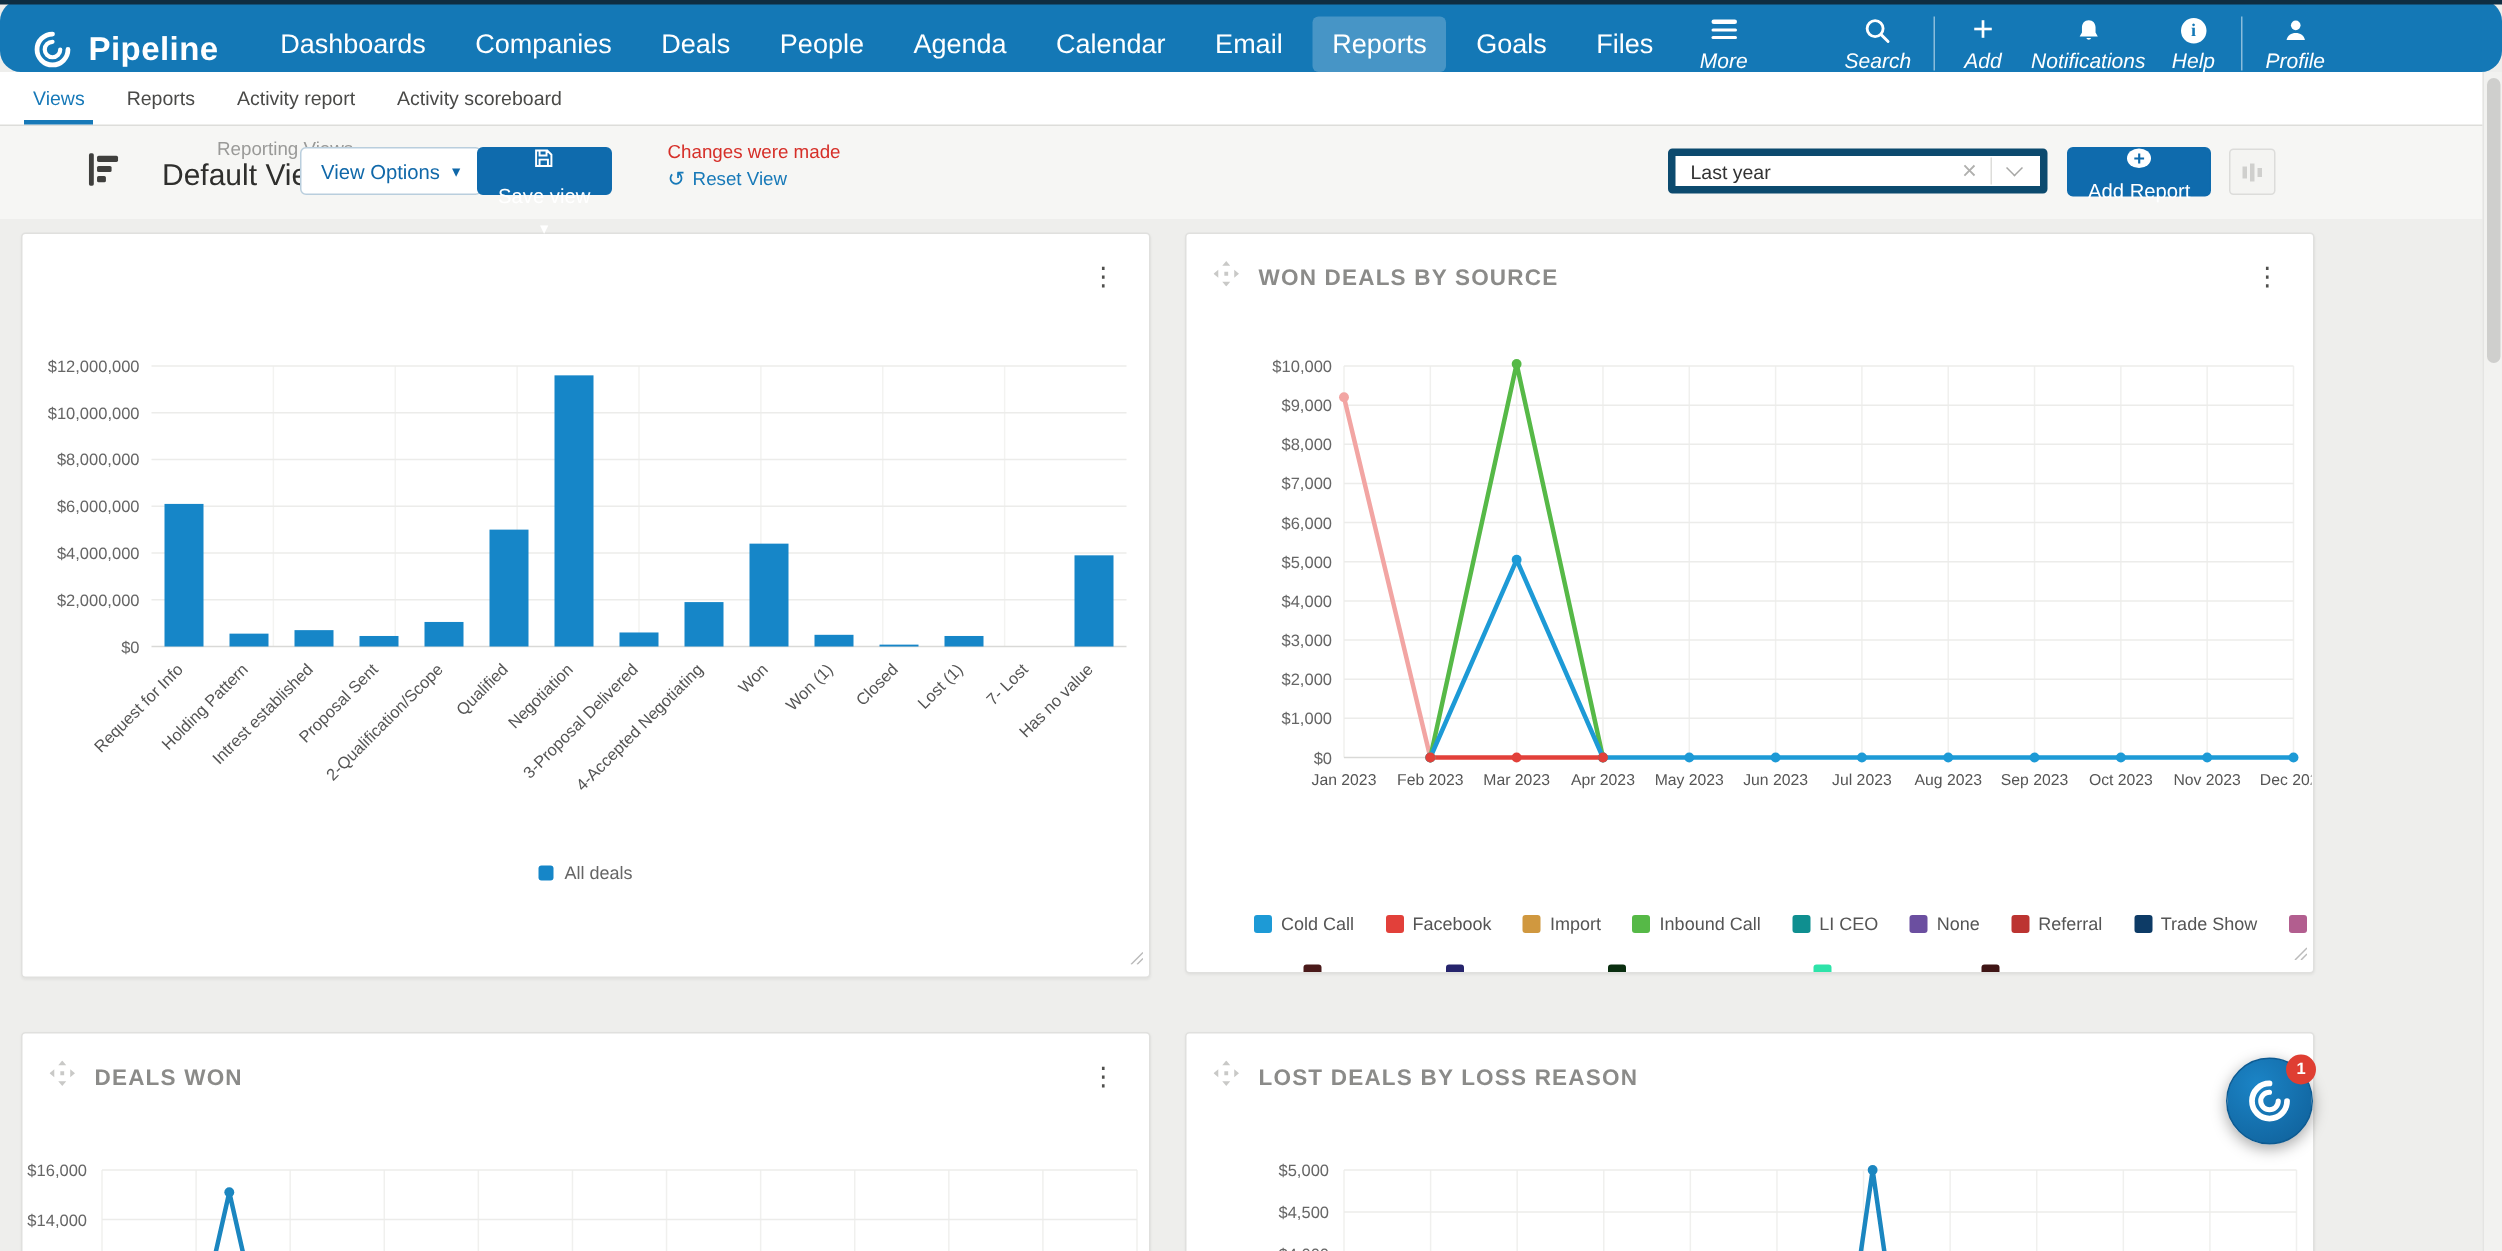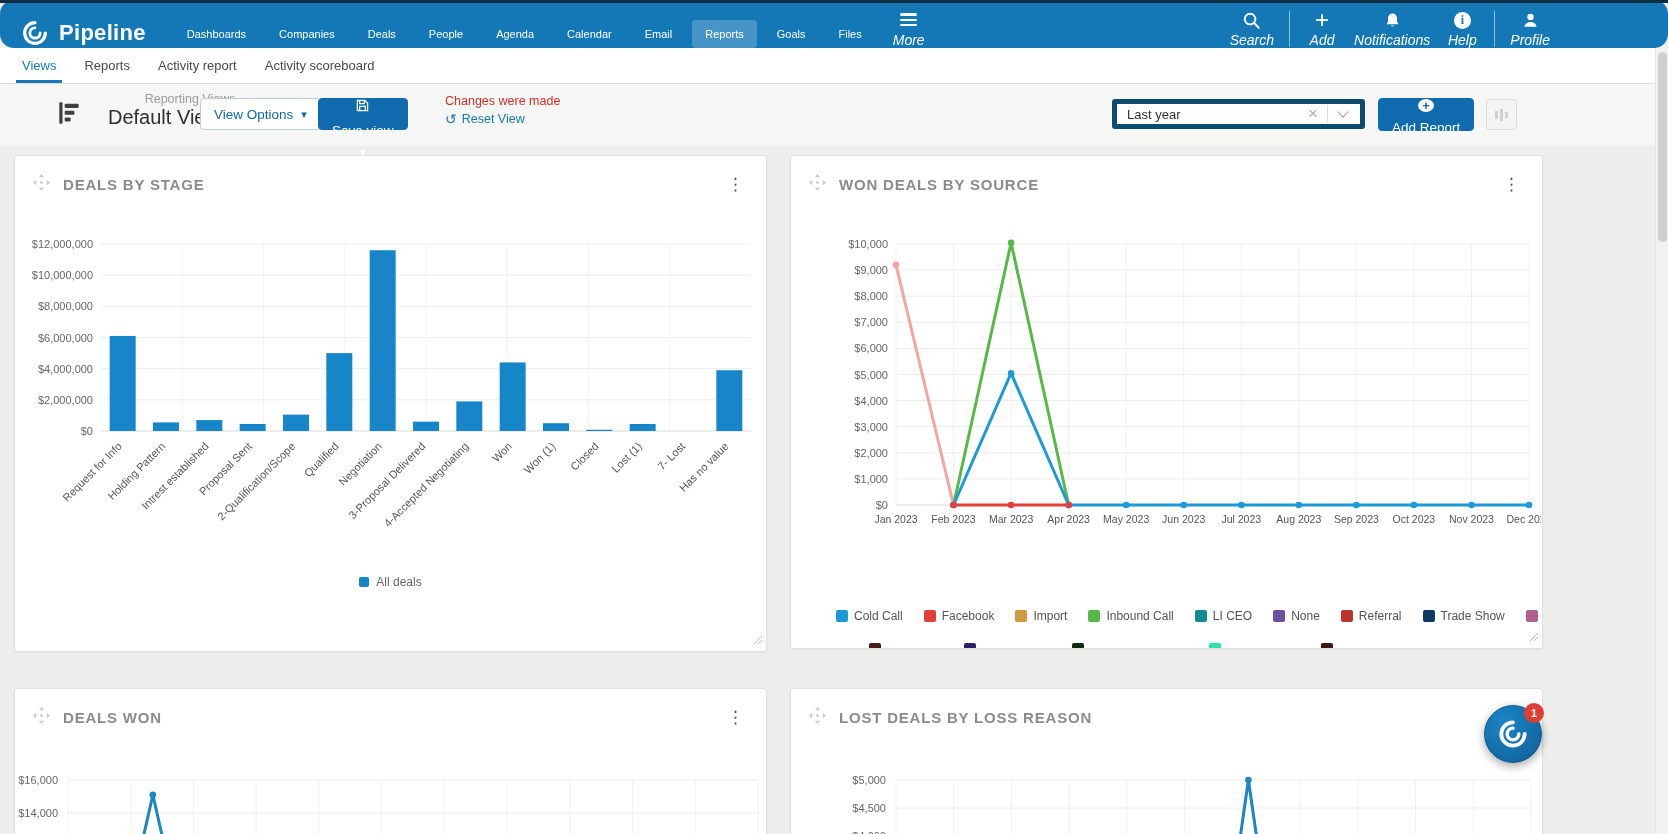--- a/index.html
+++ b/index.html
@@ -7,21 +7,21 @@
     font-family:"Liberation Sans", sans-serif; position:relative; }
 
   
   .topstrip { position:absolute; top:0; left:0; right:0; height:3px; background:#0f2d42; z-index:6;}
   .topbar { position:absolute; top:0; left:0; right:0; height:48px; background:#1478b6;
     display:flex; align-items:flex-end; padding-left:20px; z-index:5;border-radius:14px; }
   .brand { display:flex; align-items:center; gap:9px; }
   .brand-logo { width:30px; height:30px; }
   .brand-name { color:#fff; font-size:22px; font-weight:bold; letter-spacing:.3px; }
   .nav-items { display:flex; list-style:none; align-items:center; margin-left:28px; gap:7px; }
-  .nav-items li { color:#fff; font-size:11px; padding:8px 13px; border-radius:4px; cursor:pointer; white-space:nowrap;}
+  .nav-items li { color:#fff; font-size:18px; padding:8px 13px; border-radius:4px; cursor:pointer; white-space:nowrap;}
   .nav-items li.active { background:rgba(255,255,255,.22); }
   .more-item { margin-left:18px; display:flex; flex-direction:column; align-items:center; gap:3px; cursor:pointer;}
   .hamburger i { display:block; width:17px; height:2.6px; background:#fff; border-radius:2px; margin:2.6px 0; }
   .nav-mini-label { color:#fff; font-size:14px;font-style:italic; }
   .nav-actions { margin-left:auto; margin-right:118px; display:flex; align-items:center; gap:15px; }
   .nav-action { display:flex; flex-direction:column; align-items:center; gap:2px; cursor:pointer; min-width:34px;}
   .nav-action .ico { height:20px; display:flex; align-items:center; justify-content:center; color:#fff;}
   .nav-divider { width:1px; height:36px; background:rgba(255,255,255,.5); }
   .plus-glyph { font-size:24px; line-height:18px; font-weight:400; }
   .help-circle { width:17px; height:17px; background:#fff; color:#1478b6; border-radius:50%;
@@ -230,28 +230,20 @@
     <span>Add Report</span>
   </button>
   <div class="btn-disabled">
       <i></i>
       <i></i>
       <i></i>
     </div>
 </div>
 
 <div class="card" id="card1">
-  <div class="card-head">
-    <span>
-      <svg width="17" height="17" viewBox="0 0 16 16">
-          <path fill="#c9c9c7" d="M8 0l2.5 3h-5L8 0zM8 16l-2.5-3h5L8 16zM0 8l3-2.5v5L0 8zM16 8l-3 2.5v-5L16 8zM6.8 6.8h2.4v2.4H6.8z"></path>
-        </svg>
-    </span>
-    <span class="card-title">DEALS BY STAGE</span>
-  </div>
   <span class="kebab">⋮</span>
   <svg class="chart-svg" id="chart1" width="750" height="400">
       <line x1="167.25" y1="38" x2="167.25" y2="225" stroke="#f3f3f1"></line>
       <line x1="248.5" y1="38" x2="248.5" y2="225" stroke="#f3f3f1"></line>
       <line x1="329.75" y1="38" x2="329.75" y2="225" stroke="#f3f3f1"></line>
       <line x1="411" y1="38" x2="411" y2="225" stroke="#f3f3f1"></line>
       <line x1="492.25" y1="38" x2="492.25" y2="225" stroke="#f3f3f1"></line>
       <line x1="573.5" y1="38" x2="573.5" y2="225" stroke="#f3f3f1"></line>
       <line x1="654.75" y1="38" x2="654.75" y2="225" stroke="#f3f3f1"></line>
       <line x1="86" y1="225" x2="736" y2="225" stroke="#d9d9d7"></line>

